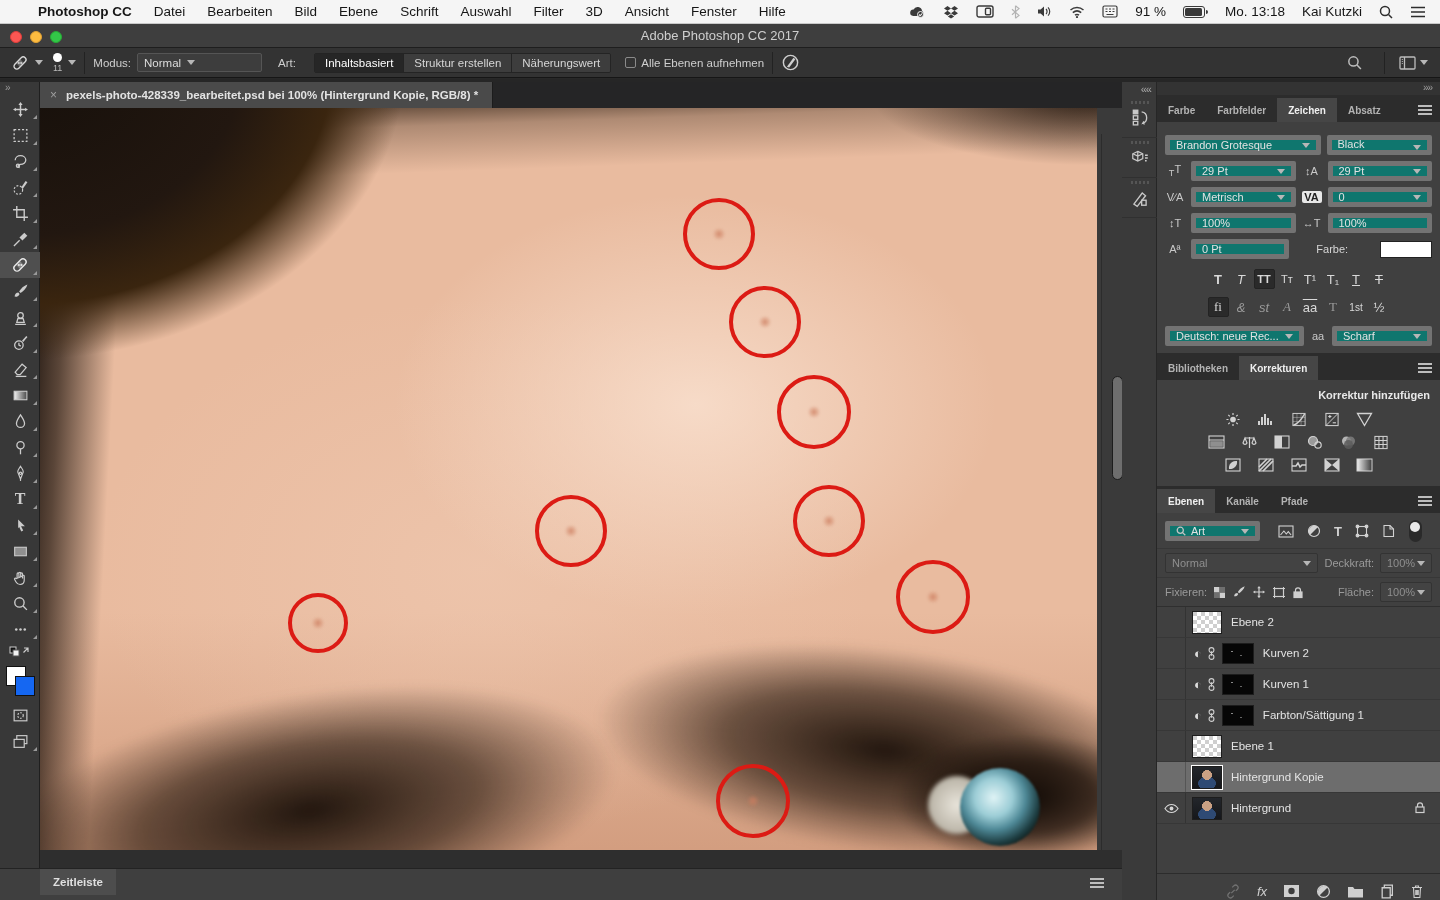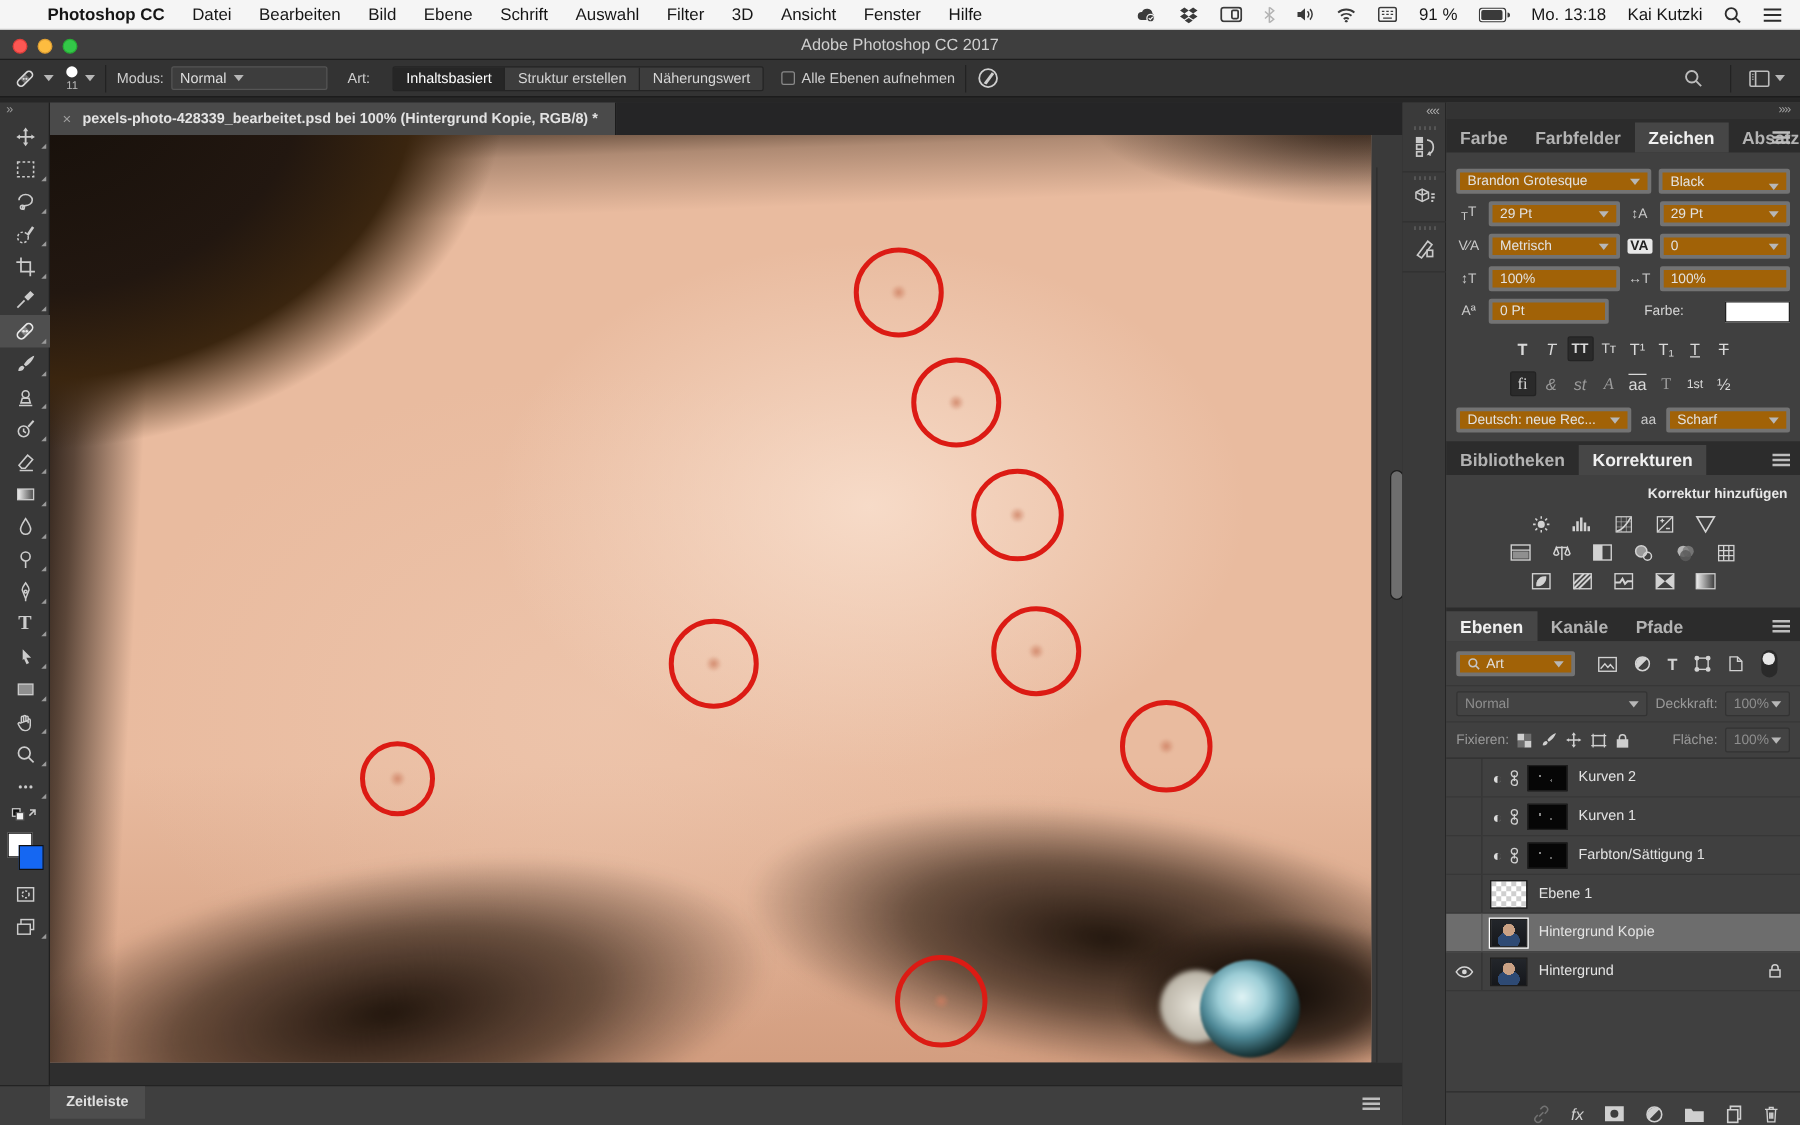--- a/index.html
+++ b/index.html
@@ -105,26 +105,26 @@
   #dock { position:absolute; left:1122px; top:3px; width:318px; height:818px; background:#333; }
   #dockstrip { position:absolute; left:0; top:0; width:35px; height:100%; background:#3a3a3a; border-right:1px solid #262626;}
   #dockstrip .expander { color:#aaa; font-size:11px; text-align:right; padding:1px 5px 3px 0; letter-spacing:-1px;}
   .strip-btn { width:35px; height:40px; display:flex; flex-direction:column; align-items:center; padding-top:3px; border-bottom:1px solid #303030;}
   .gripdots { width:18px; height:3px; margin-bottom:4px;
     background:repeating-linear-gradient(90deg,#555 0 2px, transparent 2px 4px); }
 
   #panels { position:absolute; left:35px; top:0; width:283px; height:100%; background:#404040; color:#d6d6d6; font-size:11px;}
   .dock-hdr { height:13px; background:#333; color:#9f9f9f; font-size:10px; text-align:right; padding-right:8px; letter-spacing:-1px;}
   .tabstrip { height:27px; background:#2c2c2c; display:flex; align-items:flex-end; position:relative; }
-  .tabstrip .ptab { height:24px; display:flex; align-items:center; padding:0 11px; color:#b3b3b3; font-weight:bold; font-size:14px;}
+  .tabstrip .ptab { height:24px; display:flex; align-items:center; padding:0 11px; color:#b3b3b3; font-weight:bold; font-size:10px;}
   .tabstrip .ptab.active { background:#464646; color:#f0f0f0; }
   .tabstrip .pmenu { position:absolute; right:8px; top:8px; }
 
   .panel-body { background:#404040; }
-  .field { background:#a16207; border:3px solid #737373; border-radius:2px; height:20px;
+  .field { background:#0f766e; border:5px solid #737373; border-radius:2px; height:20px;
     display:flex; align-items:center; padding:0 6px; color:#e2e2e2; }
   .field .chev { margin-left:auto; }
   .ch-row { display:flex; align-items:center; gap:6px; padding:0 8px; margin-top:6px; }
   .ch-icon { width:20px; color:#c9c9c9; font-size:11px; text-align:center; flex:none; }
   .tbtn { width:21px; height:20px; display:flex; align-items:center; justify-content:center;
     color:#d9d9d9; font-size:13px; border-radius:2px; }
   .tbtn.active { background:#2a2a2a; border:1px solid #232323; }
   .muted { color:#9a9a9a; }
 
   .adj-hdr { font-weight:bold; color:#e8e8e8; padding:9px 10px 2px; }
@@ -888,20 +888,25 @@
               </svg>
             </span>
           <span class="muted" style="margin-left:auto;">Fläche:</span>
           <span class="field disabled-field" style="width:52px;flex:none;">
               <span>100%</span>
               <span class="chev"></span>
             </span>
         </div>
 
         <div class="layer-list">
+          <div class="layer-row">
+            <span class="eye-cell"></span>
+            <span class="thumb checker"></span>
+            <span class="layer-name">Ebene 2</span>
+          </div>
           <div class="layer-row">
             <span class="eye-cell"></span>
             <span class="adjbadge">◐</span>
             <span style="margin-left:5px;">
                 <svg width="9" height="15" viewBox="0 0 10 16" fill="none" stroke="#cfcfcf" stroke-width="1.2">
                   <circle cx="5" cy="4.2" r="2.7"></circle>
                   <circle cx="5" cy="11.8" r="2.7"></circle>
                   <path d="M5 5.5v5"></path>
                 </svg>
               </span>

